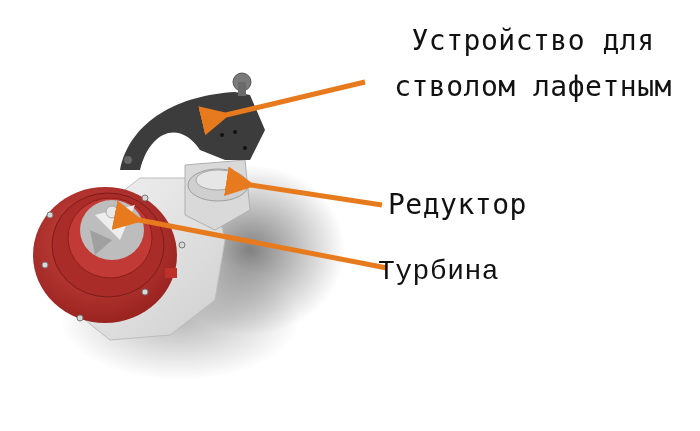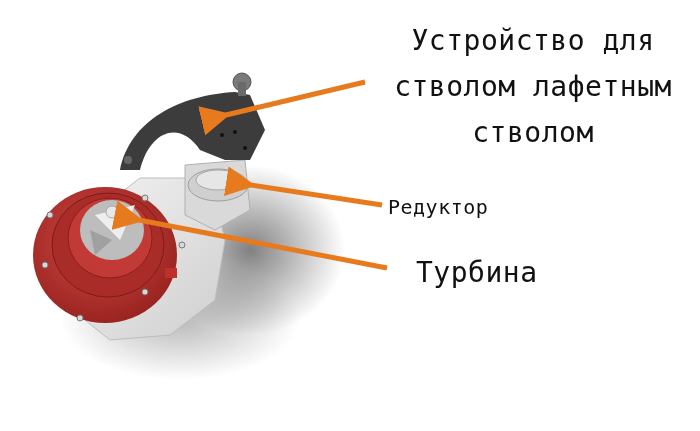--- a/index.html
+++ b/index.html
@@ -1,21 +1,21 @@
 <!DOCTYPE html>
 <html><head>
 <meta charset="utf-8">
 <style>
   html, body { margin: 0; padding: 0; background: #ffffff; }
   body { width: 700px; height: 431px; position: relative; overflow: hidden; font-family: "DejaVu Sans", sans-serif; }
   .stage { position: absolute; left: 0; top: 0; width: 700px; height: 431px; }
   .label { position: absolute; color: #111; font-family: "DejaVu Sans Mono", monospace; font-weight: normal; letter-spacing: 0.5px; white-space: nowrap; }
   .lbl-device { left: 372px; top: 18px; width: 322px; text-align: center; font-size: 28px; line-height: 46px; }
-  .lbl-reducer { left: 388px; top: 195px; font-size: 20px; }
-  .lbl-turbine { left: 416px; top: 256px; font-size: 28px; }
+  .lbl-reducer { left: 388px; top: 188px; font-size: 28px; }
+  .lbl-turbine { left: 378px; top: 256px; font-size: 28px; font-family: Liberation Mono, monospace; }
   svg { position: absolute; left: 0; top: 0; }
 </style>
 </head>
 <body>
 
 <div class="stage">
 
   <svg width="700" height="431" viewBox="0 0 700 431">
     <defs>
       <radialGradient id="shadow" cx="0.5" cy="0.5" r="0.5">
@@ -83,18 +83,17 @@
     <g stroke="#E87A1E" stroke-width="5" fill="none" stroke-linecap="butt">
       <line x1="365" y1="82" x2="226" y2="115" marker-end="url(#ah)"></line>
       <line x1="382" y1="205" x2="251" y2="185" marker-end="url(#ah)"></line>
       <line x1="387" y1="268" x2="139" y2="220" marker-end="url(#ah)"></line>
     </g>
   </svg>
 
   <div class="label lbl-device">
     <div>Устройство для</div>
     <div>стволом лафетным</div>
-    <div>стволом</div>
   </div>
 
   <div class="label lbl-reducer">Редуктор</div>
   <div class="label lbl-turbine">Турбина</div>
 </div>
 
 </body></html>

